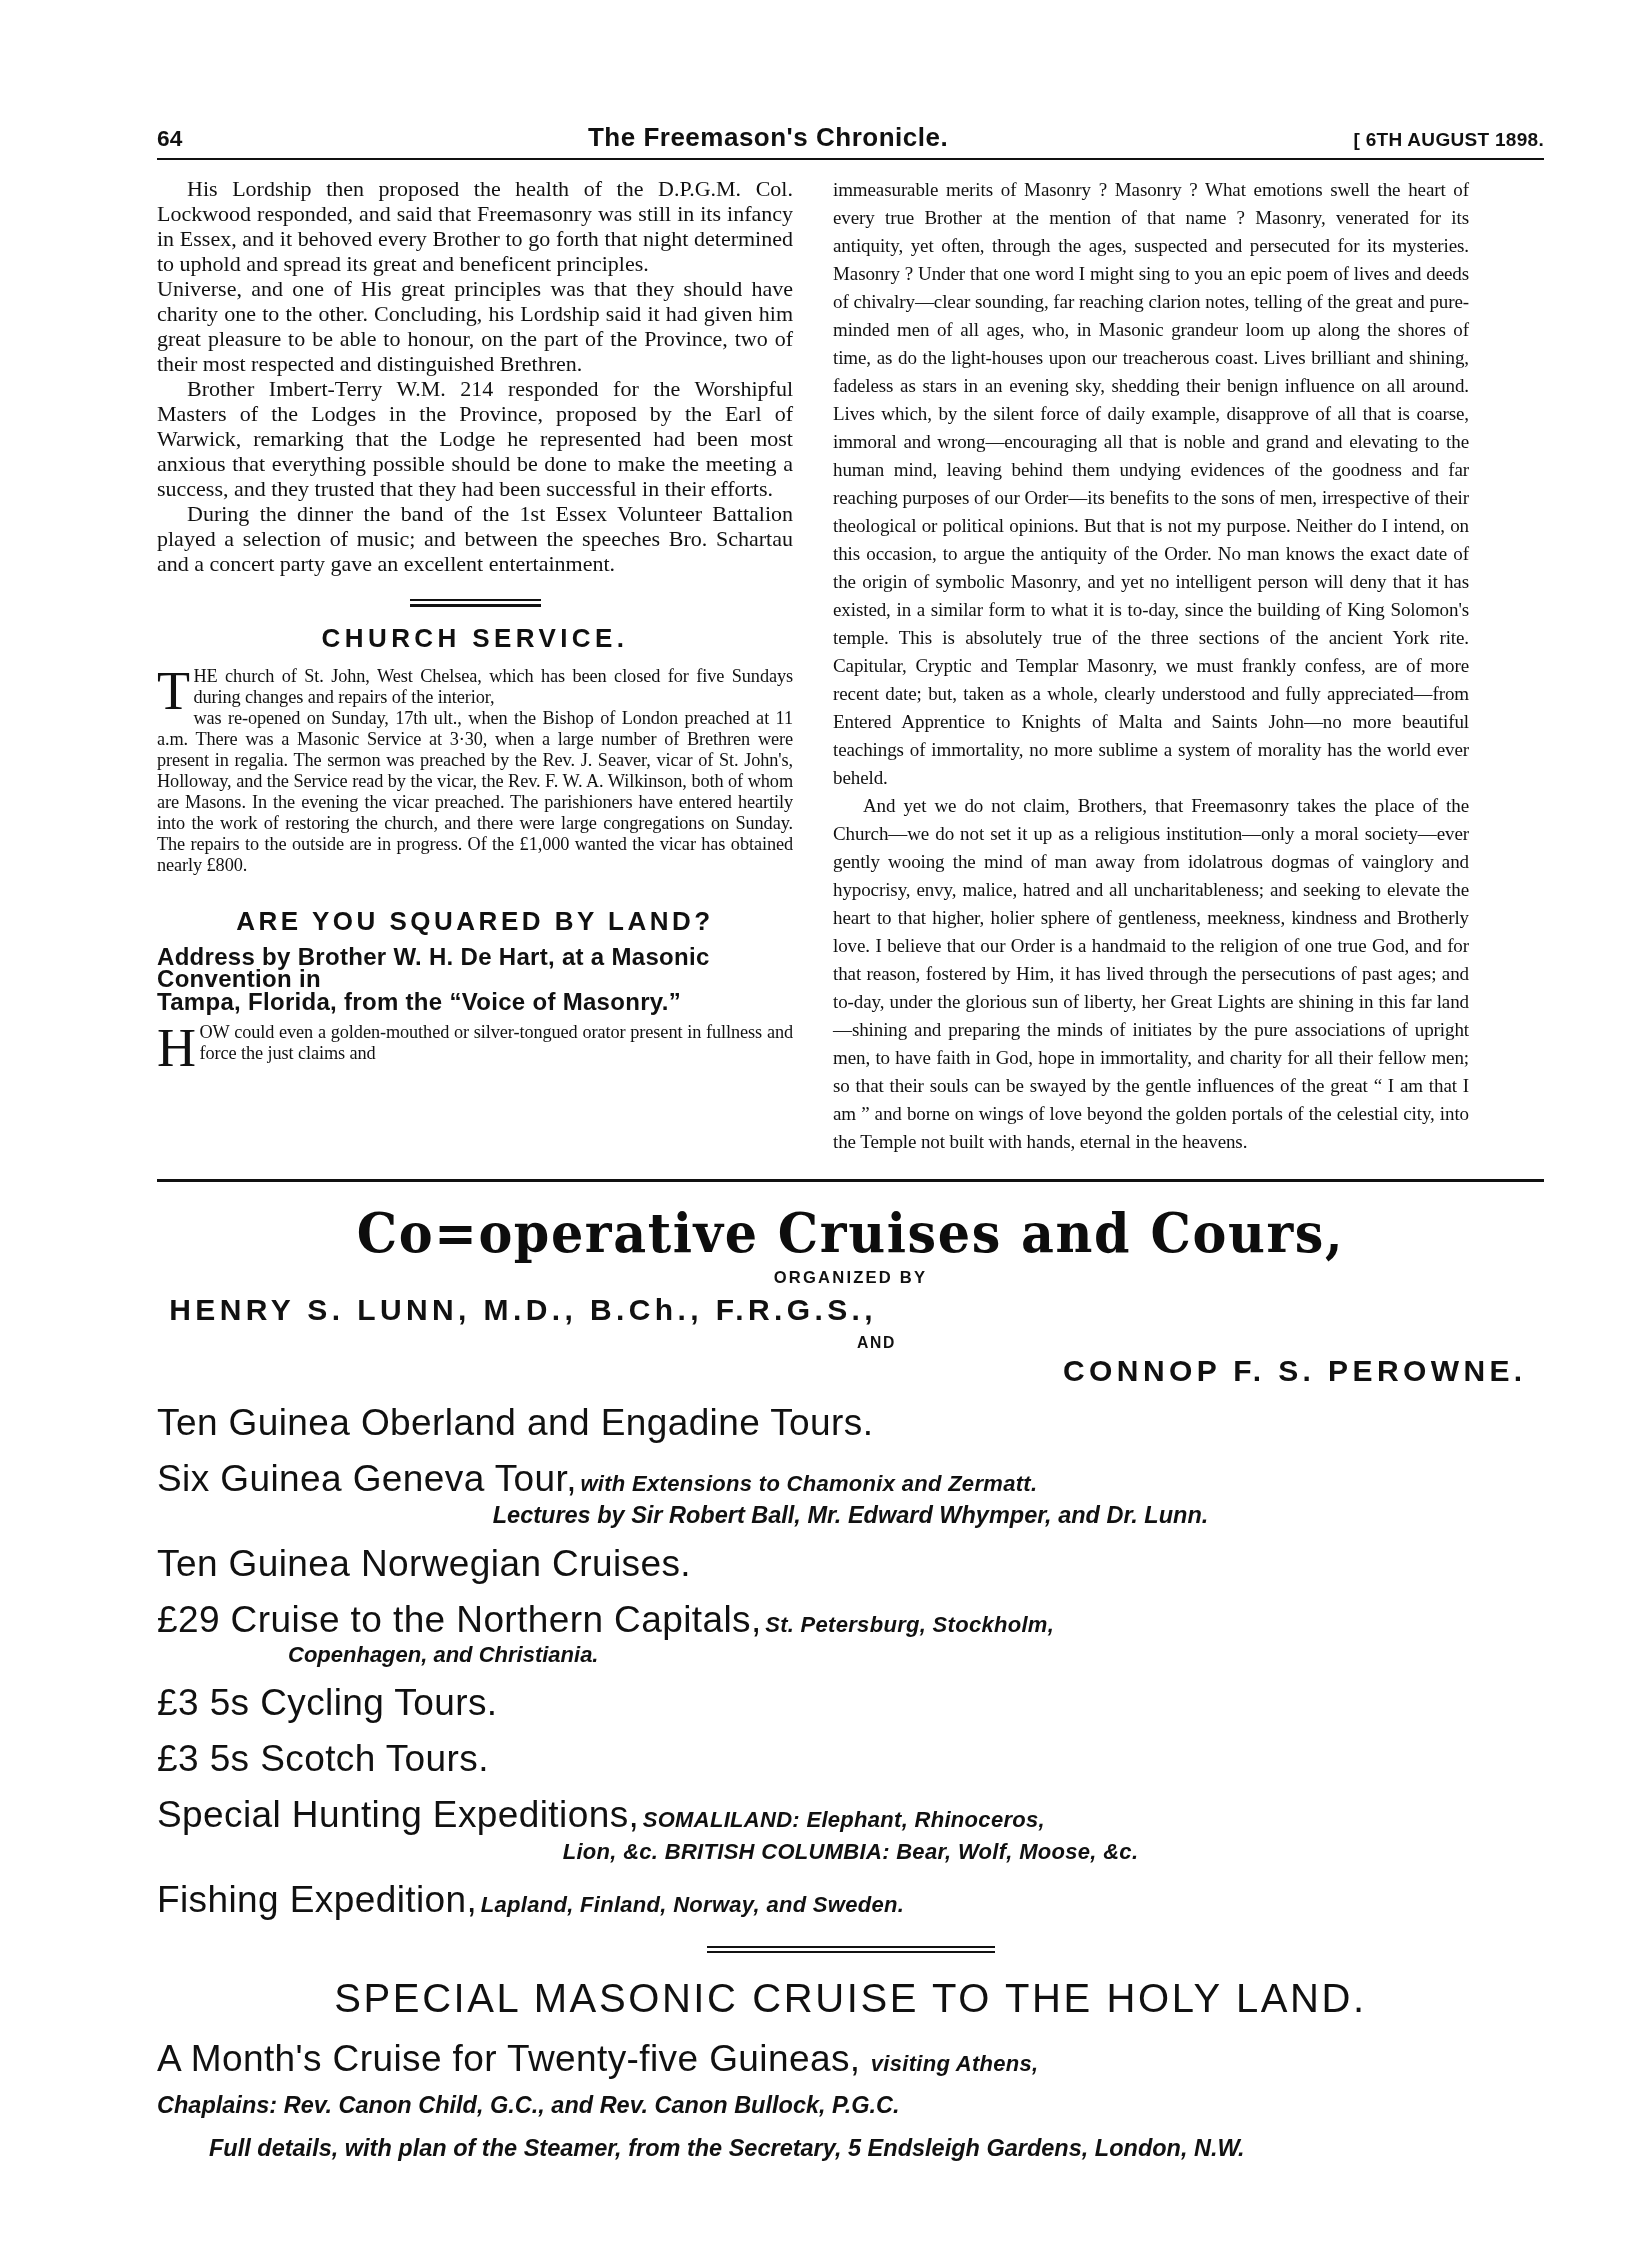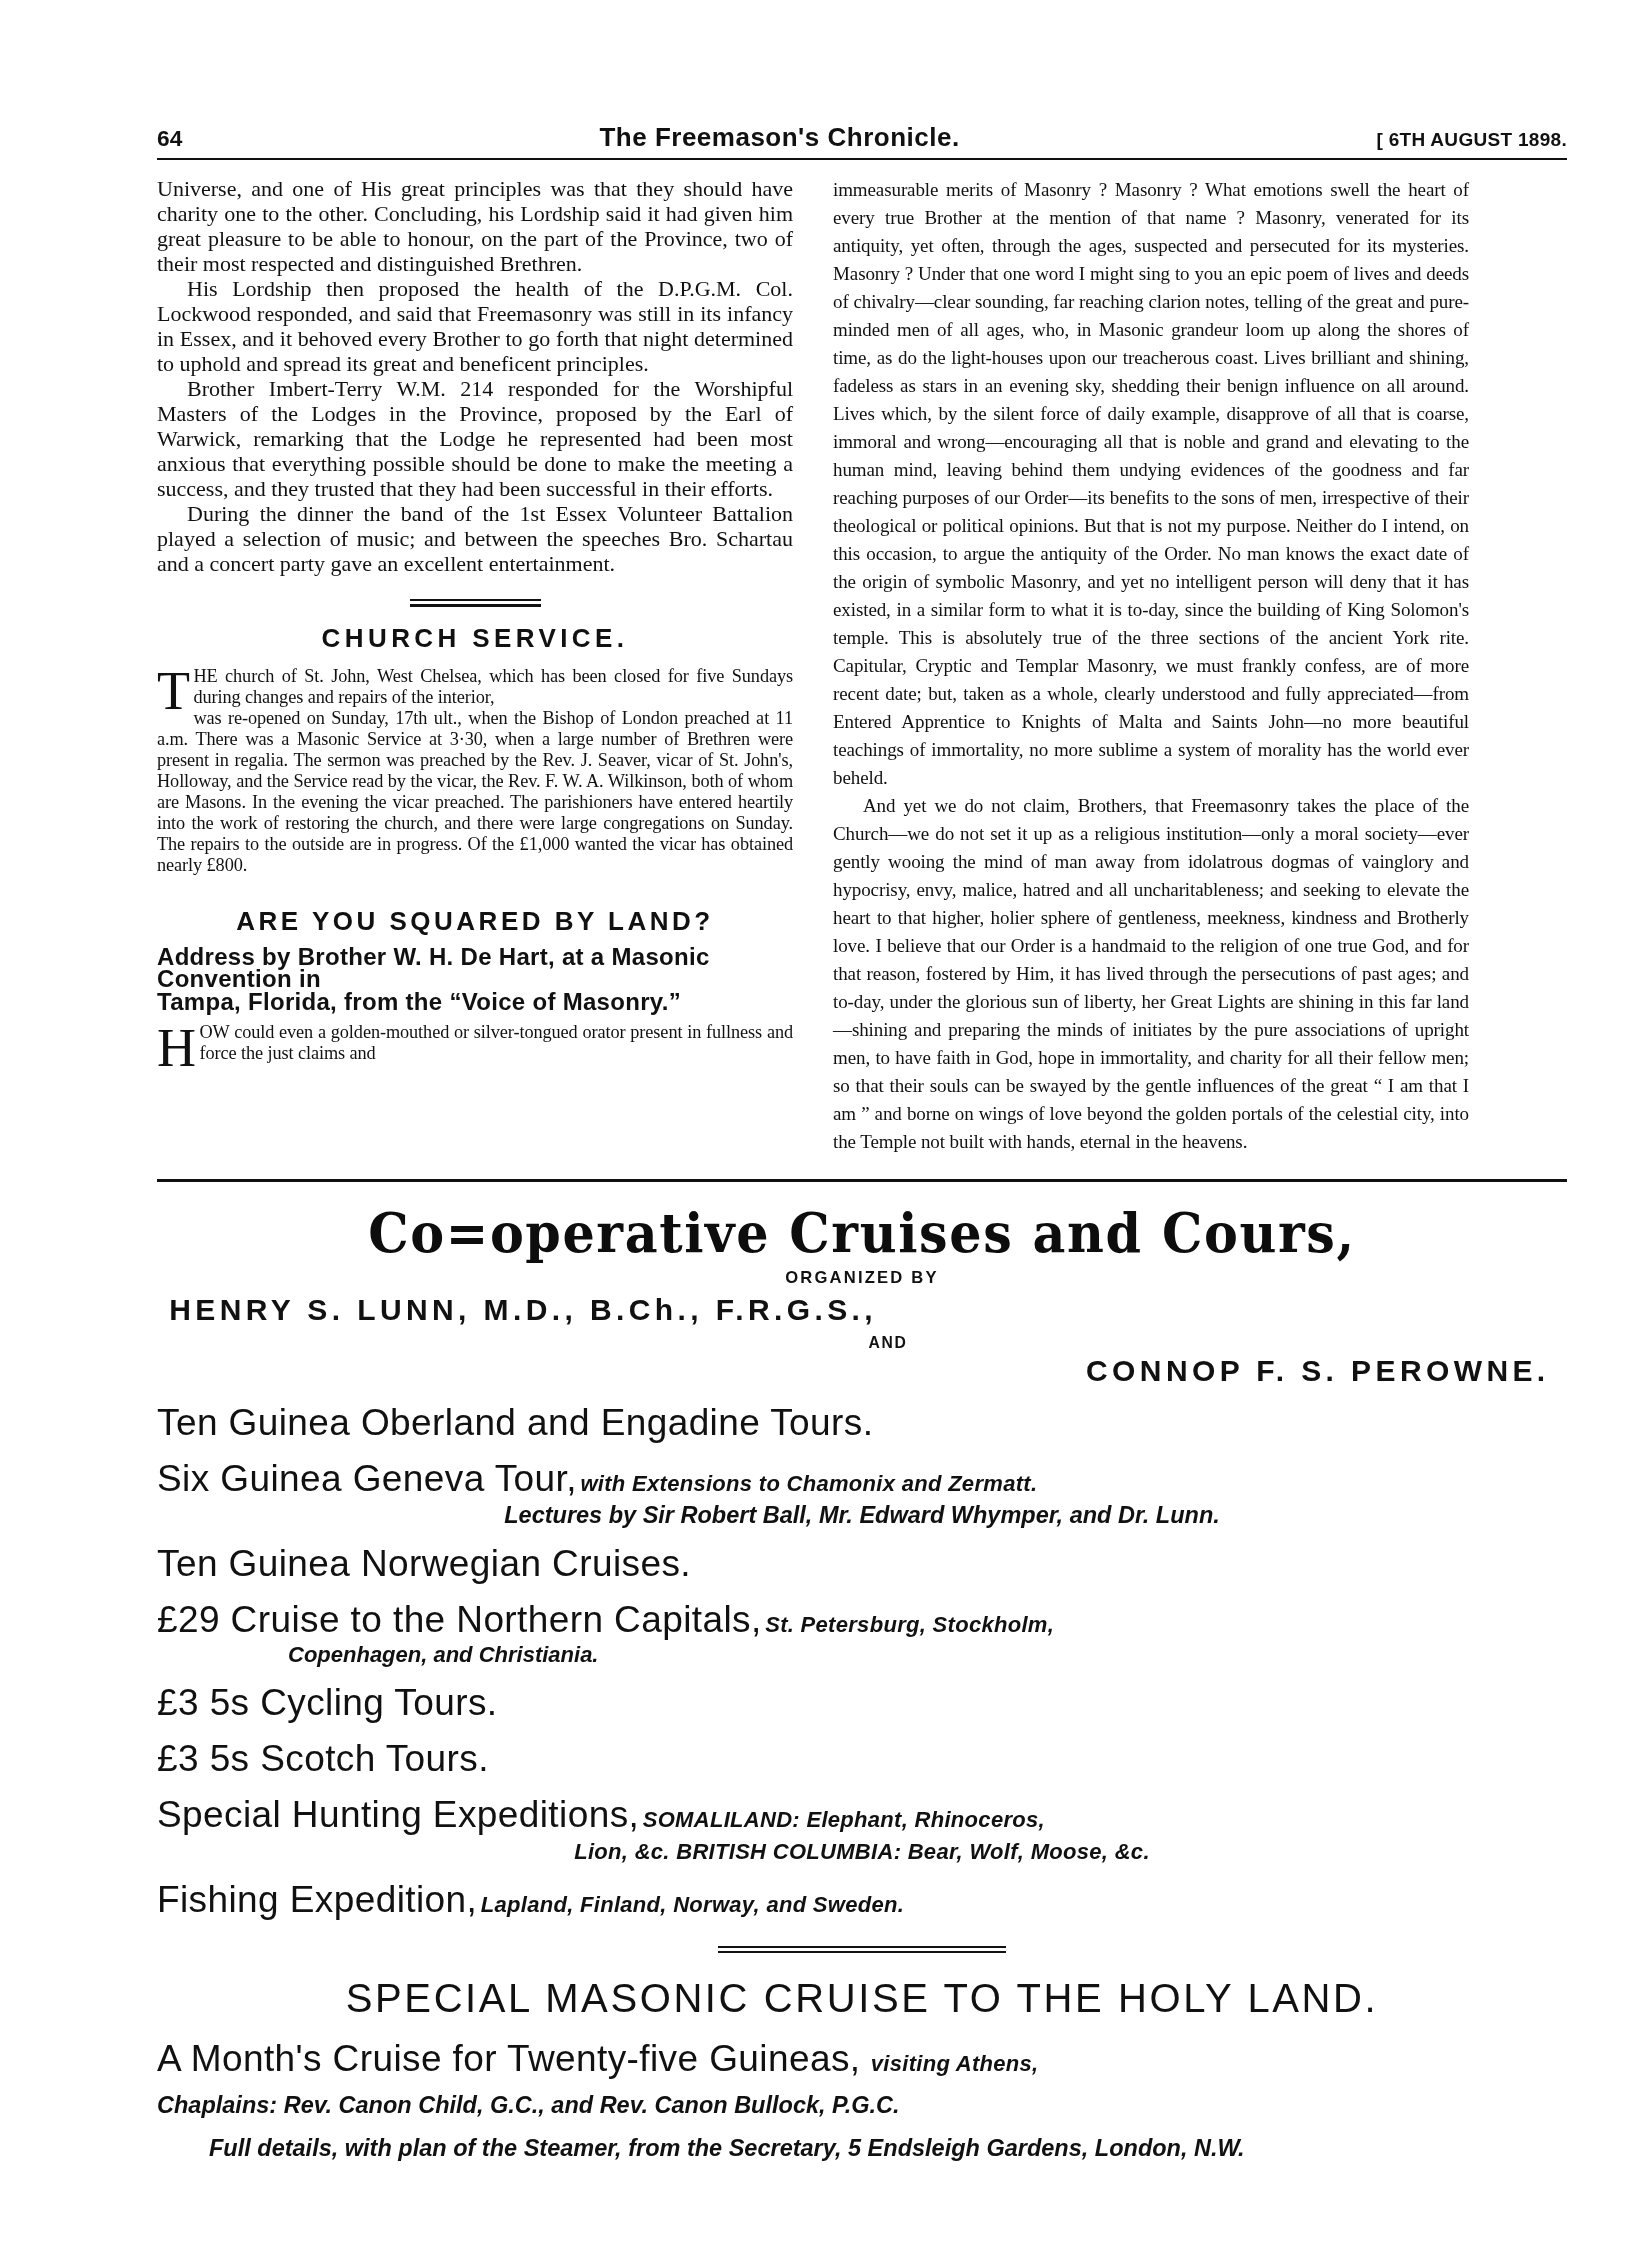--- a/index.html
+++ b/index.html
@@ -4,21 +4,21 @@
 <style>
   html, body { margin:0; padding:0; }
   body {
     width:1650px; height:2250px;
     background:#ffffff;
     font-family:"Liberation Serif", serif;
     color:#111;
     -webkit-font-smoothing:none;
   }
   .page { position:relative; width:1650px; height:2250px; box-sizing:border-box;
-          padding:122px 83px 0 157px; }
+          padding:122px 106px 0 157px; }
 
   
   .runhead { display:flex; align-items:baseline; justify-content:space-between;
              font-size:22px; letter-spacing:0.2px; }
   .folio { font-family:"Liberation Sans", sans-serif; font-weight:700; font-size:22.7px; }
   .runtitle { font-family:"Liberation Sans", sans-serif; font-weight:700;
               font-size:26px; letter-spacing:0.5px; }
   .rundate { font-family:"Liberation Sans", sans-serif; font-weight:700; font-size:19px;
              letter-spacing:0.3px; }
   .rule-head { border:0; border-top:2.6px solid #111; margin:5.2px 0 15.7px 0; }
@@ -113,22 +113,22 @@
       <span>[</span>
       <span>6TH AUGUST 1898.</span>
     </div>
   </div>
   <hr class="rule-head">
 
   <div class="cols">
 
     <div class="col colL">
 
+      <p class="j ind">His Lordship then proposed the health of the D.P.G.M. Col. Lockwood responded, and said that Freemasonry was still in its infancy in Essex, and it behoved every Brother to go forth that night determined to uphold and spread its great and beneficent principles.</p>
       <p class="j">Universe, and one of His great principles was that they should have charity one to the other.  Concluding, his Lordship said it had given him great pleasure to be able to honour, on the part of the Province, two of their most respected and distinguished Brethren.</p>
-      <p class="j ind">His Lordship then proposed the health of the D.P.G.M. Col. Lockwood responded, and said that Freemasonry was still in its infancy in Essex, and it behoved every Brother to go forth that night determined to uphold and spread its great and beneficent principles.</p>
       <p class="j ind">Brother Imbert-Terry W.M. 214 responded for the Worshipful Masters of the Lodges in the Province, proposed by the Earl of Warwick, remarking that the Lodge he represented had been most anxious that everything possible should be done to make the meeting a success, and they trusted that they had been successful in their efforts.</p>
       <p class="j ind">During the dinner the band of the 1st Essex Volunteer Battalion played a selection of music; and between the speeches Bro. Schartau and a concert party gave an excellent entertainment.</p>
 
       <div class="orn">
         <div class="a"></div>
         <div class="b"></div>
       </div>
 
       <h2 class="sect">CHURCH SERVICE.</h2>
 

